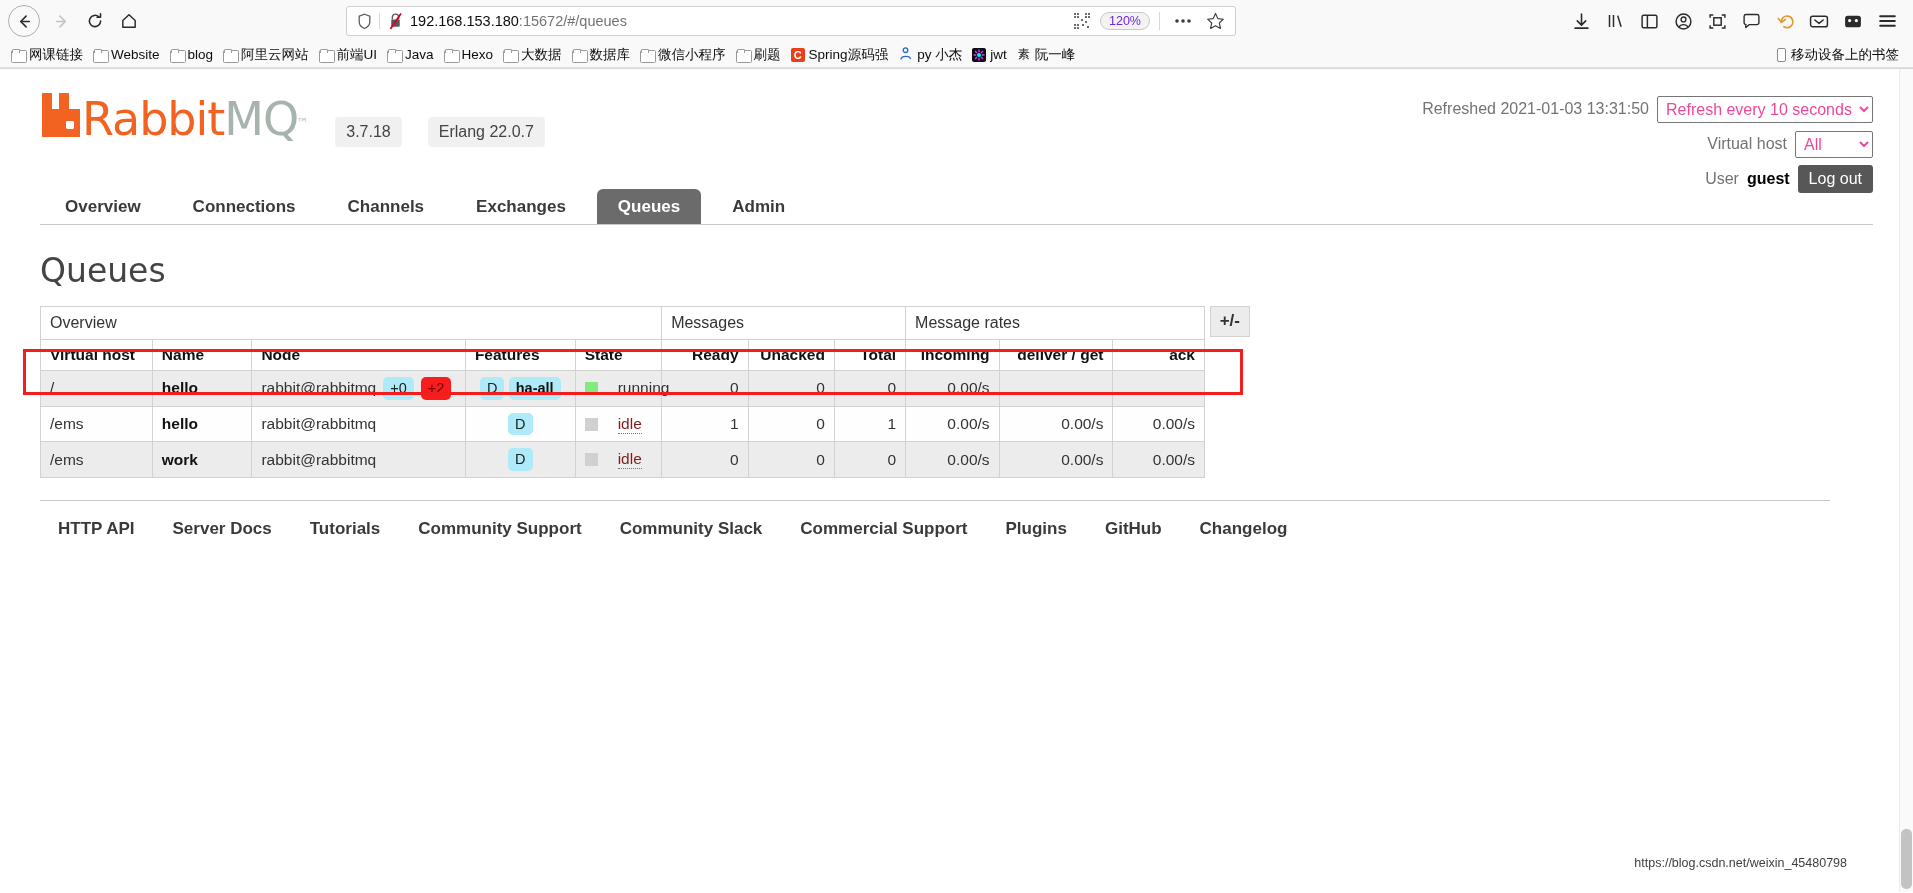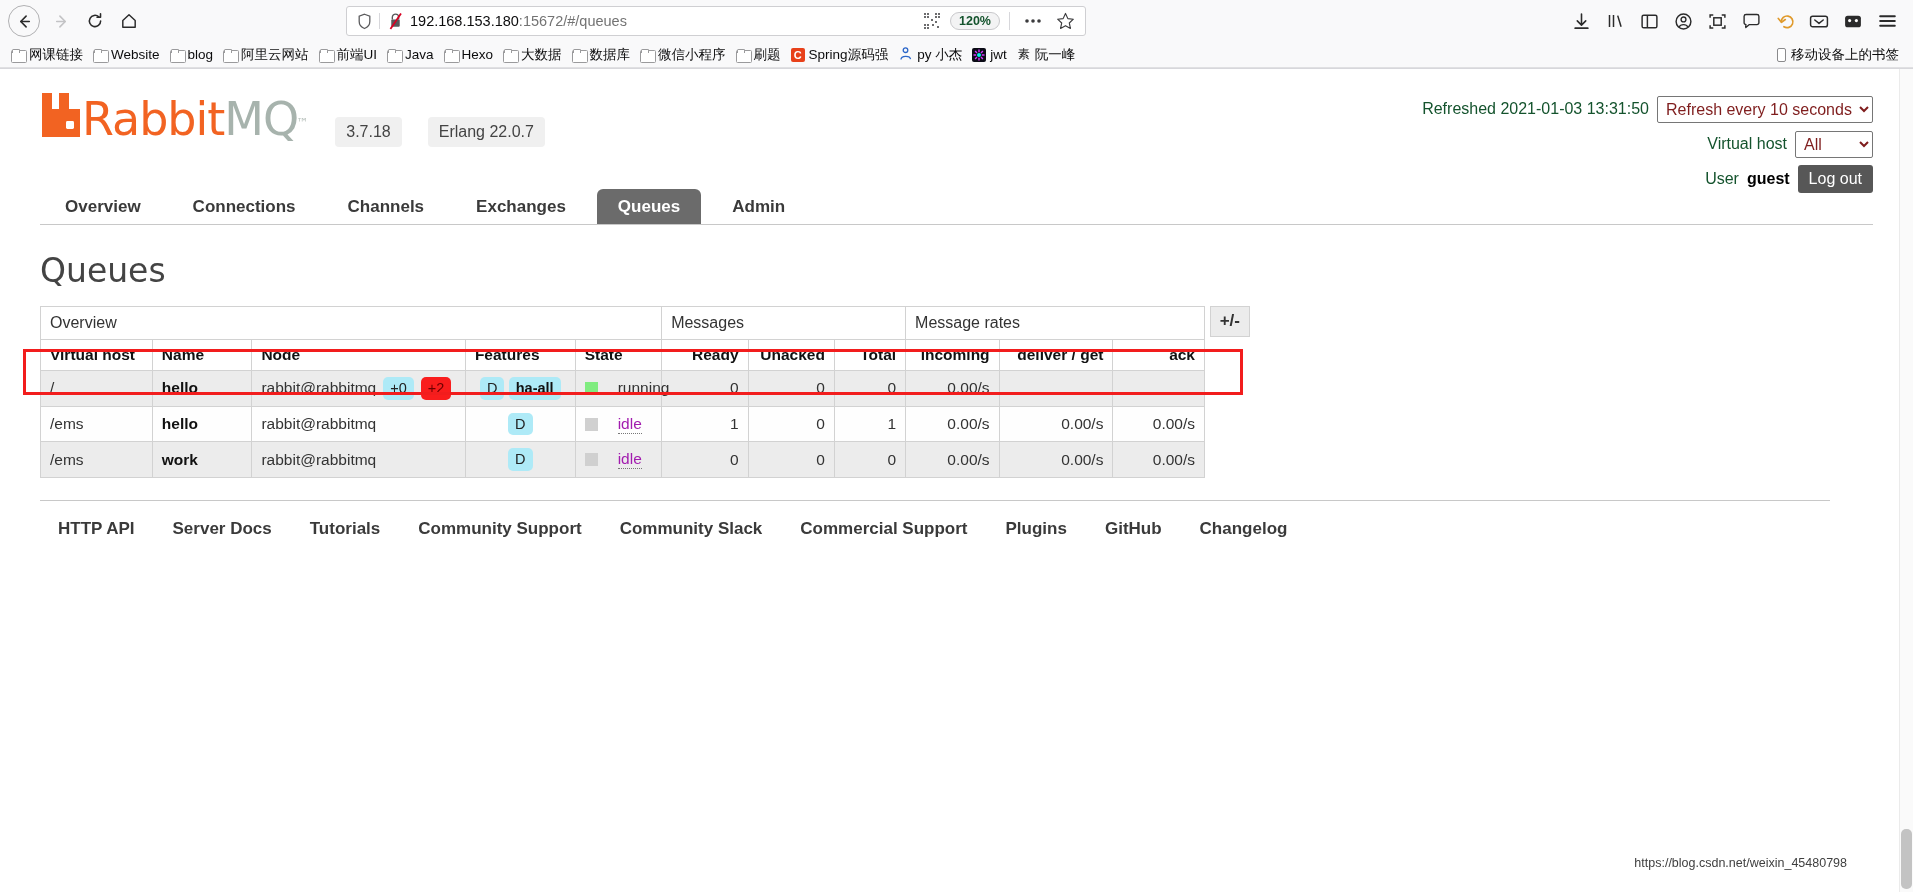--- a/index.html
+++ b/index.html
@@ -38,21 +38,21 @@
     border: 1px solid #b1b1b3;
     border-radius: 50%;
     width: 32px; height: 32px;
     margin-right: 4px;
   }
   .nav-btn.disabled { color: #c3c3c5; }
 
   .urlbar-wrap {
     flex: 0 0 auto;
     margin-left: 200px;
-    width: 740px;
+    width: 890px;
     height: 30px;
     background: #ffffff;
     border: 1px solid #cfcfd2;
     border-radius: 3px;
     display: flex;
     align-items: center;
     padding: 0 6px;
   }
   .url-icon {
     width: 22px; height: 20px;
@@ -70,26 +70,25 @@
     white-space: nowrap;
     overflow: hidden;
     padding-left: 4px;
   }
   .url-text .dim { color: #737373; }
   .urlbar-right {
     display: flex; align-items: center; gap: 4px; flex: 0 0 auto;
   }
   .zoom-badge {
     font-size: 12.5px;
-    color: #14532d;
+    color: #6d28d9;
     border: 1px solid #c9c9cc;
     border-radius: 11px;
     padding: 1px 8px;
     background: #f3f3f4;
-    font-weight: bold;
   }
   .vsep { width: 1px; height: 18px; background: #d7d7db; margin: 0 5px; }
   .tb-icon {
     width: 28px; height: 26px;
     display: flex; align-items: center; justify-content: center;
     color: #3b3b3d;
   }
 
   .chrome-right {
     display: flex; align-items: center; gap: 2px;
@@ -226,29 +225,29 @@
     color: #333;
   }
   .hr-line {
     display: flex;
     align-items: center;
     justify-content: flex-end;
     gap: 8px;
     margin-bottom: 7px;
     height: 28px;
   }
-  .hr-line .lbl { color: #14532d; }
+  .hr-line .lbl { color: #737373; }
   select.mq-select {
     font-family: "Liberation Sans", sans-serif;
     font-size: 16px;
     padding: 3px 4px;
     border: 1px solid #767676;
     border-radius: 2px;
     background: #fff;
-    color: #7f1d1d;
+    color: #ec4899;
   }
   select.vhost { min-width: 78px; }
   .bold { font-weight: bold; color: #000; }
   .logout-btn {
     background: #575757;
     color: #fff;
     border: none;
     border-radius: 3px;
     font-size: 16px;
     padding: 5px 11px;
@@ -363,21 +362,21 @@
   .state-cell { display: flex; align-items: center; gap: 20px; }
   .dot {
     width: 13px; height: 13px;
     display: inline-block;
     flex: 0 0 auto;
   }
   .dot.green { background: #80ec80; }
   .dot.grey { background: #d0d0d0; }
   .state-idle {
     border-bottom: 1px dotted #777;
-    color: #a21caf;
+    color: #7f1d1d;
   }
   .plus-minus {
     position: absolute;
     right: 0;
     top: 0;
     background: #ececec;
     border: 1px solid #d2d2d2;
     font-size: 17px;
     font-weight: bold;
     color: #333;

